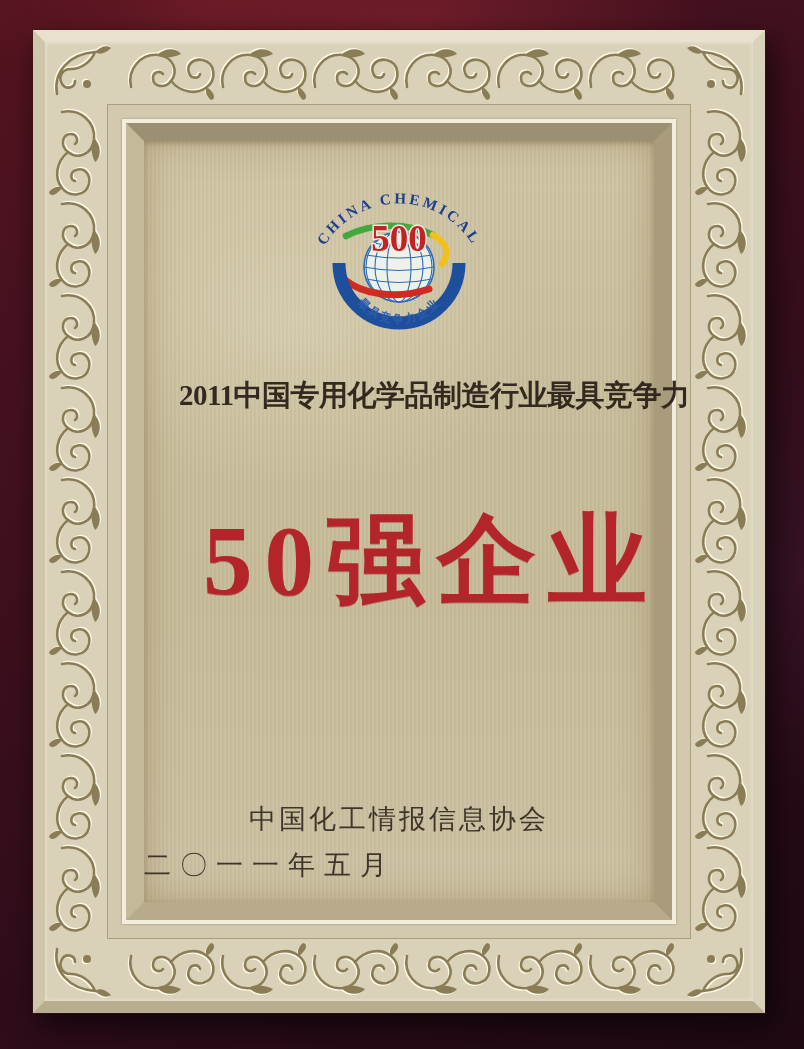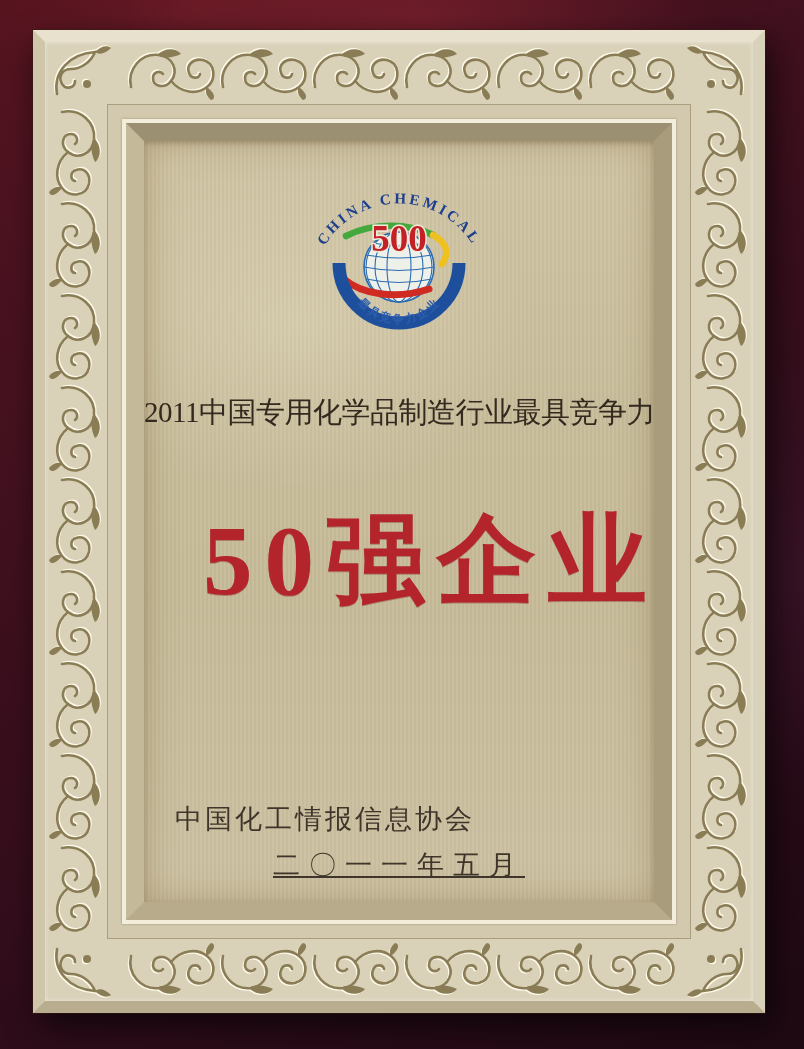--- a/index.html
+++ b/index.html
@@ -22,29 +22,29 @@
   .edge{position:absolute;inset:77px;background:#f3eedc;box-shadow:0 0 2px rgba(120,105,70,.6);}
   .slope{position:absolute;inset:81px;border:18px solid;border-color:#9c9072 #a89c7d #b7ab8b #c4b999;}
   
   .plate{position:absolute;inset:99px;
     background:
       radial-gradient(340px 240px at 30% 24%, rgba(255,250,230,.20), transparent 70%),
       repeating-linear-gradient(90deg, rgba(255,255,255,.045) 0 2px, rgba(90,70,40,.035) 2px 4px),
       linear-gradient(180deg,#cfc4a4 0%,#c8bd9b 35%,#c6bb99 60%,#ccc1a2 100%);
     box-shadow:inset 0 0 34px rgba(125,100,58,.38), inset 0 2px 5px rgba(90,70,40,.35);}
   .logo{position:absolute;top:26px;left:50%;margin-left:-100px;width:200px;height:178px;}
-  .title{position:absolute;top:255px;left:0;width:100%;text-align:center;
-    font-size:29px;font-weight:normal;letter-spacing:-0.5px;color:#33291f;line-height:1.15;white-space:nowrap;}
+  .title{position:absolute;top:238px;left:0;width:100%;text-align:center;
+    font-size:29px;font-weight:bold;letter-spacing:-0.5px;color:#33291f;line-height:1.15;white-space:nowrap;padding-left:35px;}
   .headline{position:absolute;top:368px;left:0;width:100%;text-align:center;
     font-size:99px;font-weight:bold;letter-spacing:12px;color:#b3242b;line-height:1.05;white-space:nowrap;
     text-shadow:0 1px 0 rgba(120,20,25,.35);padding-left:32px;}
-  .issuer{position:absolute;top:660px;left:0;width:100%;
-    font-size:27px;letter-spacing:3px;color:#3f352a;white-space:nowrap;margin-left:31px;}
-  .date{position:absolute;top:706px;left:0;width:100%;text-align:center;
-    font-size:27px;letter-spacing:9px;color:#3f352a;white-space:nowrap;text-decoration:underline;}
+  .issuer{position:absolute;top:660px;left:0;width:100%;text-align:center;
+    font-size:27px;letter-spacing:3px;color:#3f352a;white-space:nowrap;}
+  .date{position:absolute;top:706px;left:0;width:100%;
+    font-size:27px;letter-spacing:9px;color:#3f352a;white-space:nowrap;}
   .scrollwork{color:#8a7d56;}
 </style>
 </head>
 <body>
 
 <div class="photo">
   <div class="frame">
 
     <svg class="ornate scrollwork" width="708" height="959" viewBox="0 0 708 959" aria-hidden="true">
       <defs>

